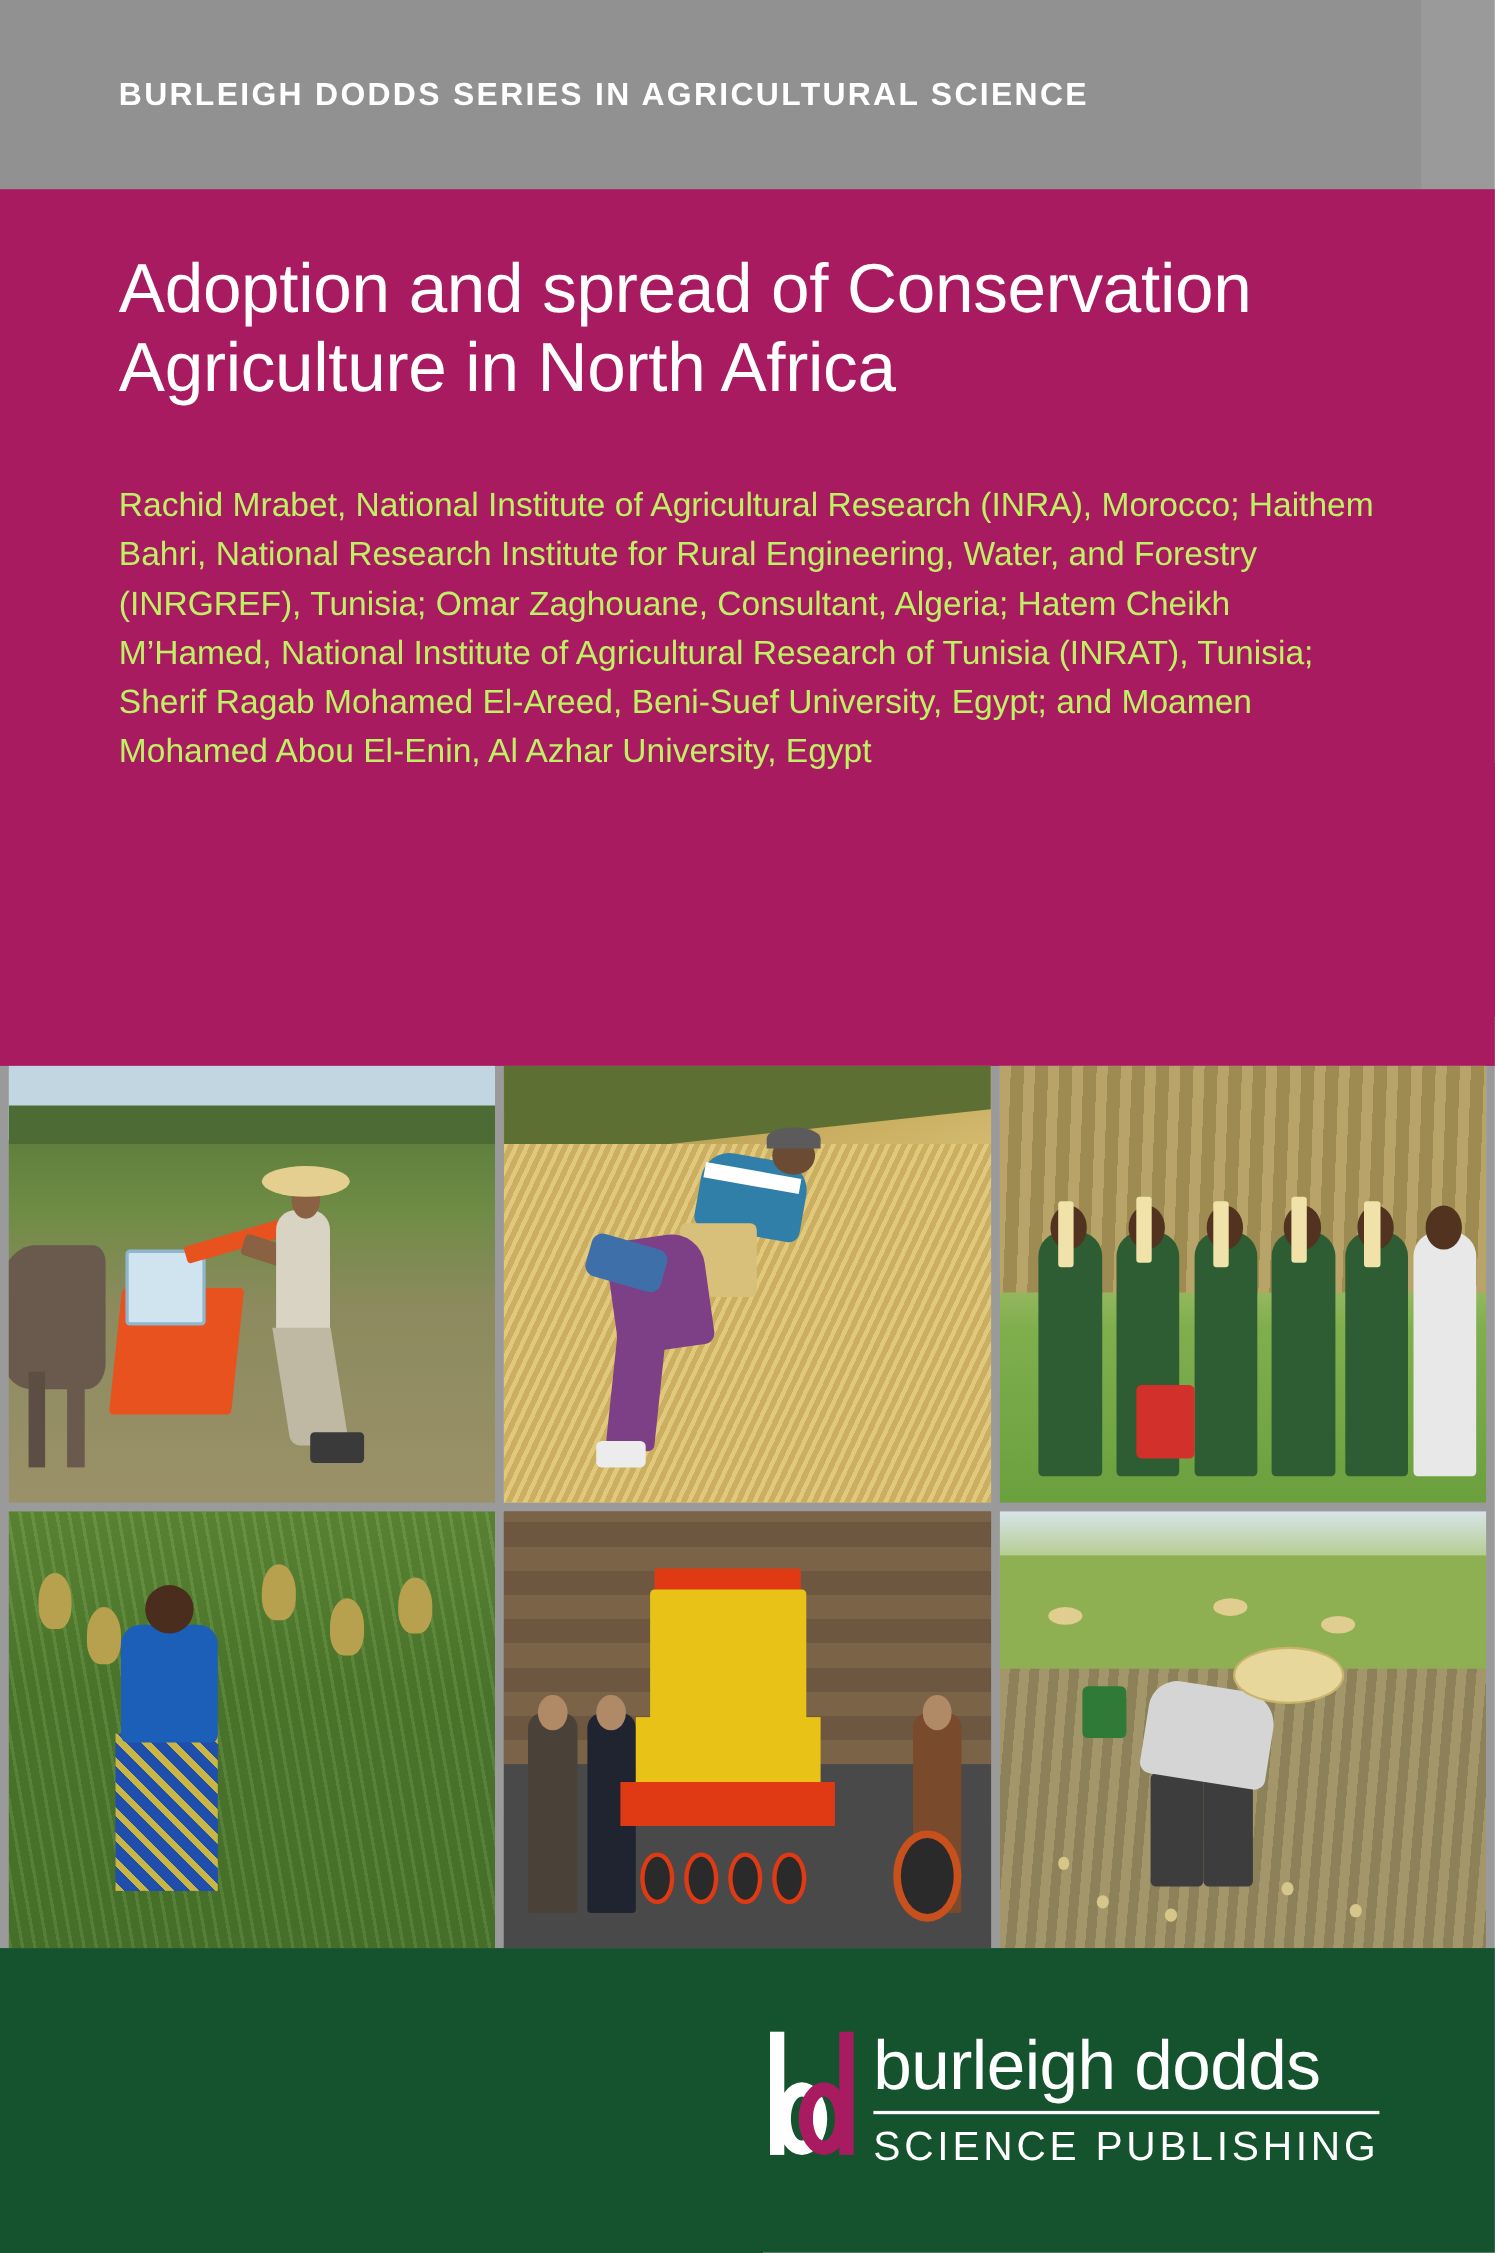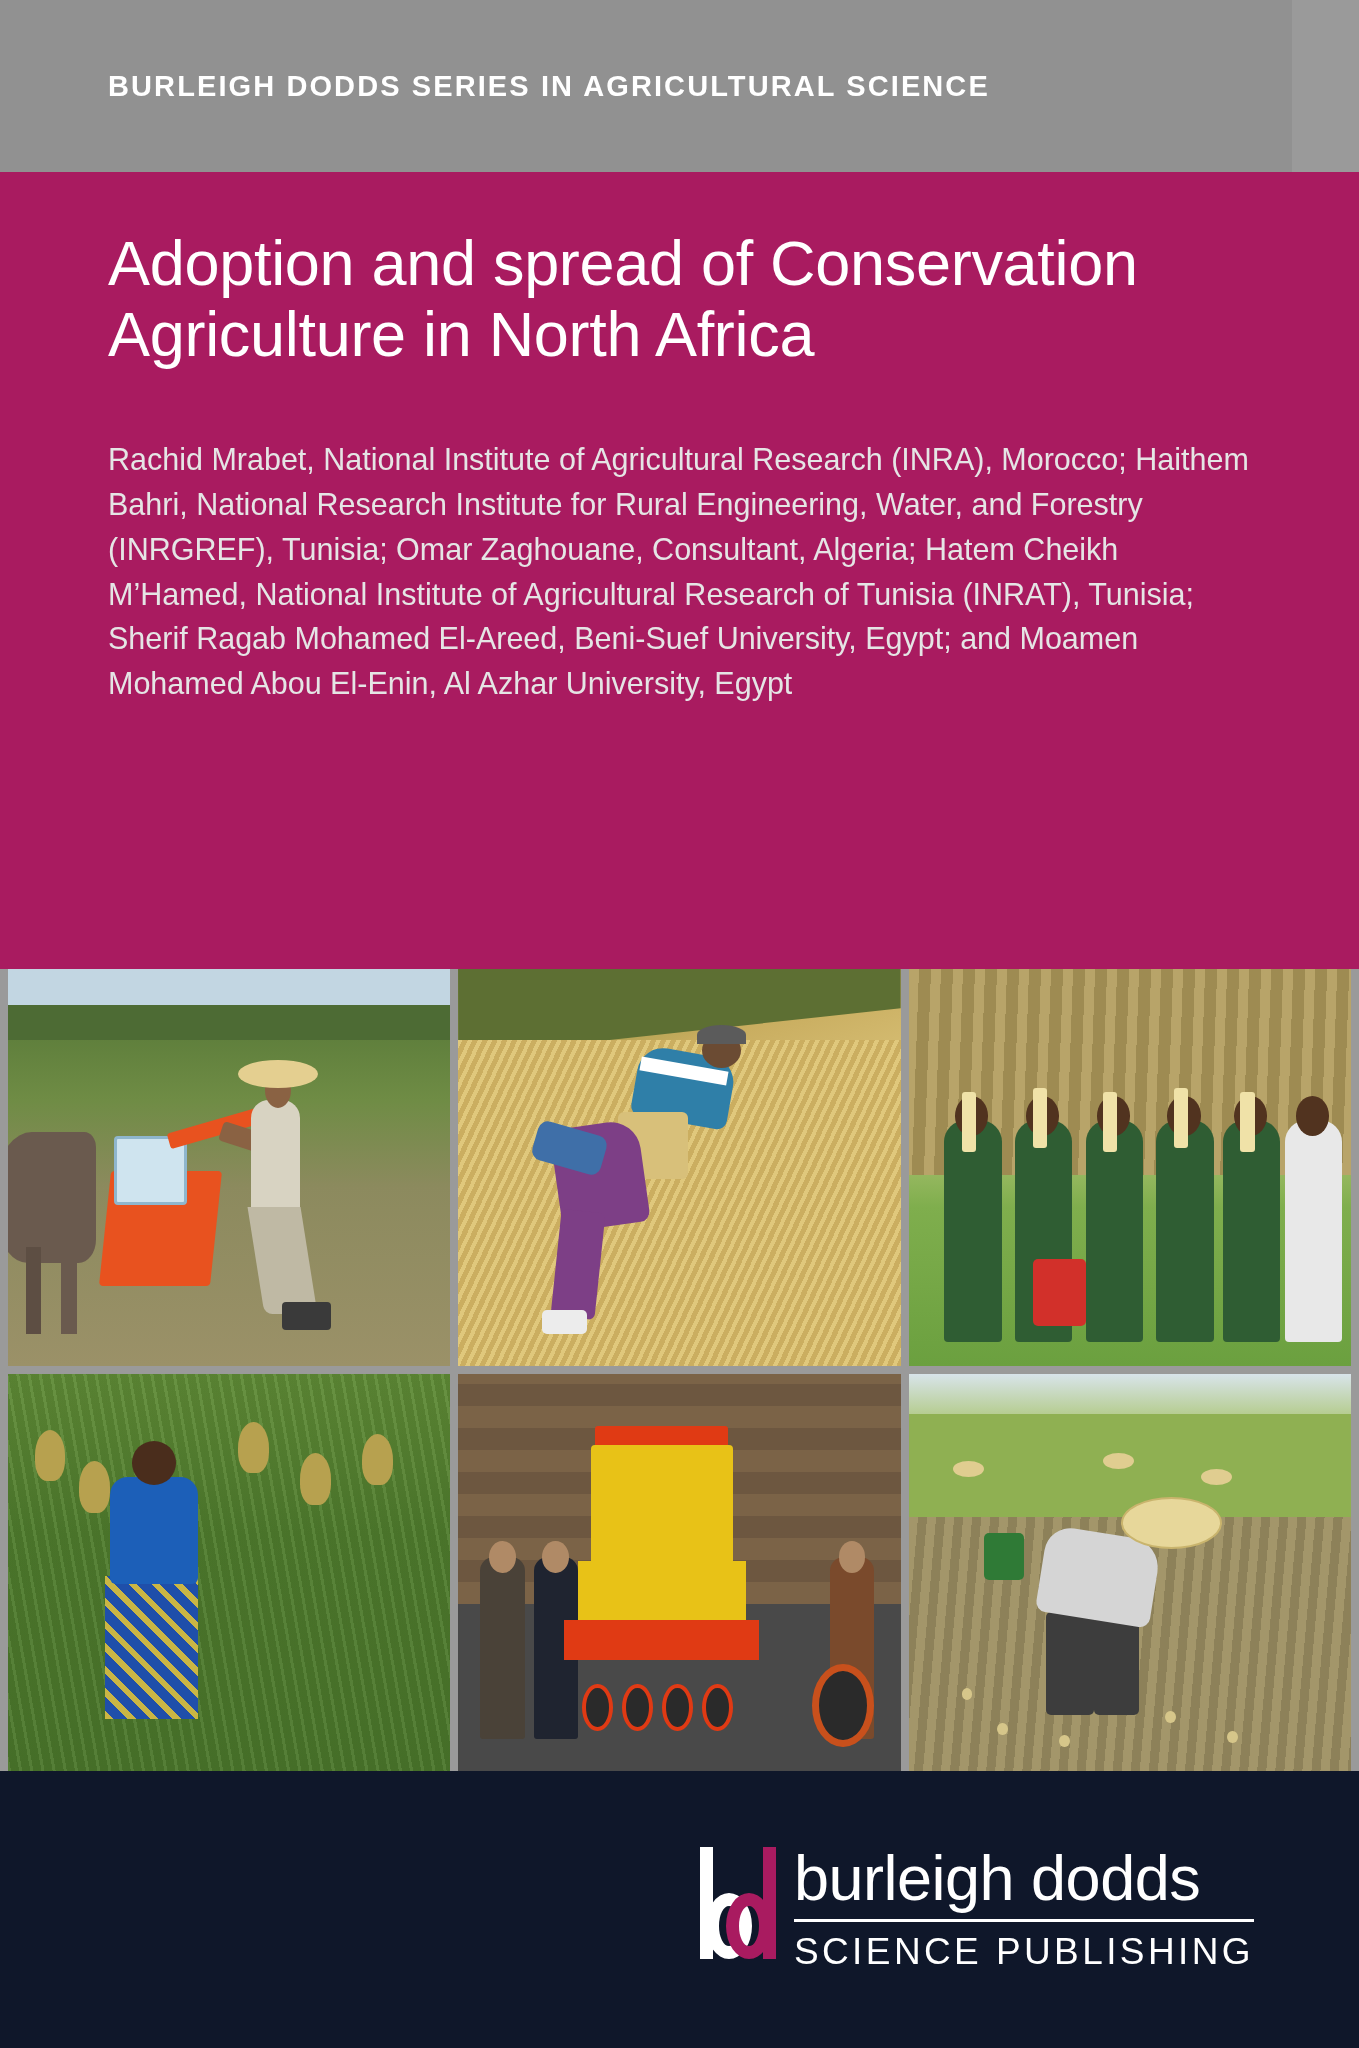--- a/index.html
+++ b/index.html
@@ -57,21 +57,21 @@
     color: #ffffff;
     font-size: 63px;
     line-height: 1.12;
     font-weight: 400;
     letter-spacing: -0.3px;
     margin: 0;
     max-width: 1210px;
   }
   .authors {
     margin-top: 68px;
-    color: #e5e5e5;
+    color: #bef264;
     font-size: 30.5px;
     line-height: 1.47;
     font-weight: 400;
     max-width: 1200px;
   }
 
   
   .photo-grid {
     position: absolute;
     top: 969px;
@@ -163,21 +163,21 @@
   .p6 .sack { position:absolute; left:17%; top:40%; width:9%; height:12%; background:#2f7a36; border-radius:5px; }
   .p6 .potato { position:absolute; width:2.4%; height:3%; background:#d6c68a; border-radius:50%; }
 
   
   .footer {
     position: absolute;
     left: 0;
     bottom: 0;
     width: 1359px;
     height: 277px;
-    background: #0f172a;
+    background: #14532d;
   }
   .logo {
     position: absolute;
     right: 105px;
     top: 50%;
     transform: translateY(-50%);
     display: flex;
     align-items: flex-start;
   }
   .logo-mark {

